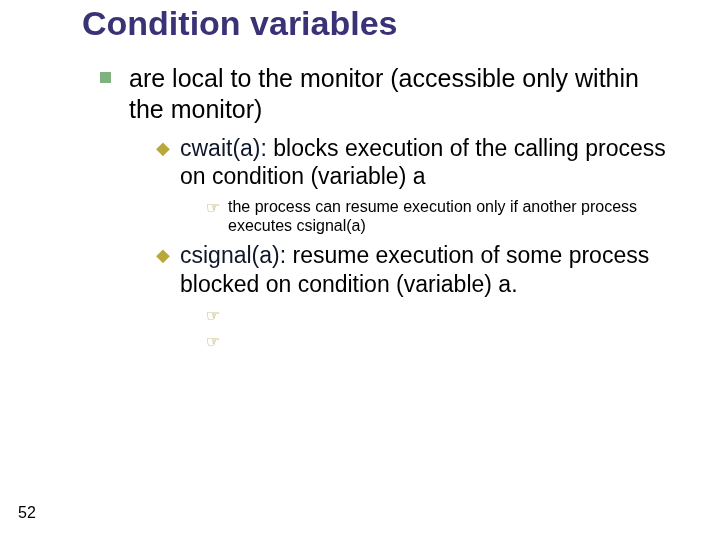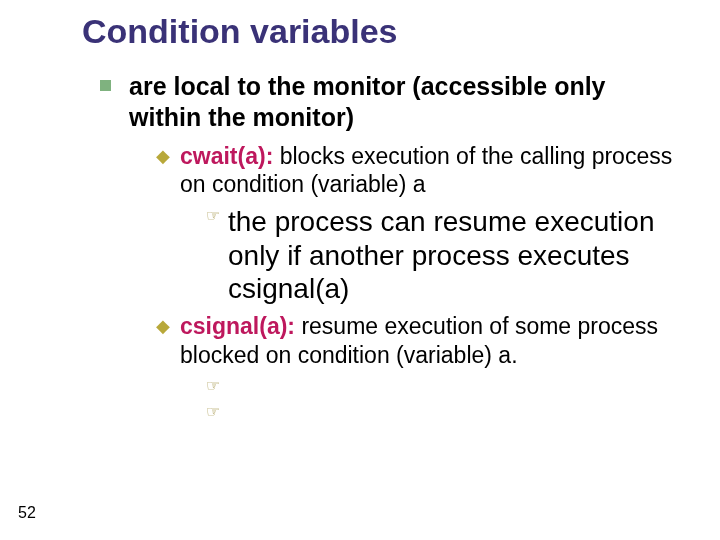--- a/index.html
+++ b/index.html
@@ -5,21 +5,21 @@
     * { margin: 0; padding: 0; box-sizing: border-box; }
     body {
       width: 720px;
       height: 540px;
       background: #ffffff;
       font-family: Arial, Helvetica, sans-serif;
       position: relative;
       overflow: hidden;
     }
     .slide {
-      padding: 12px 40px 0 70px;
+      padding: 4px 40px 0 70px;
     }
     .title {
       font-size: 34px;
       font-weight: bold;
       color: #3a3277;
       margin-bottom: 20px;
       margin-left: 12px;
     }
     .lvl1 {
       display: flex;
@@ -29,21 +29,21 @@
     .bullet-sq {
       width: 11px;
       height: 11px;
       background: #7fb27f;
       flex-shrink: 0;
       margin-top: 9px;
       margin-right: 18px;
     }
     .lvl1-text {
       font-size: 25px;
-      font-weight: bold;
+      font-weight: normal;
       color: #000;
       line-height: 1.25;
     }
     .lvl2 {
       display: flex;
       margin-left: 86px;
       margin-top: 6px;
       margin-bottom: 6px;
     }
     .bullet-diamond {
@@ -53,39 +53,38 @@
       color: #b8a83a;
       font-size: 18px;
       line-height: 28px;
     }
     .lvl2-text {
       font-size: 23px;
       color: #000;
       line-height: 1.25;
     }
     .term-red {
-      color: #be185d;
-      font-weight: bold;
+      color: #0f172a;
     }
     .lvl3 {
       display: flex;
       margin-left: 136px;
       margin-top: 4px;
       margin-bottom: 4px;
     }
     .bullet-curl {
       width: 16px;
       flex-shrink: 0;
       margin-right: 6px;
       color: #a09040;
       font-size: 16px;
       line-height: 22px;
     }
     .lvl3-text {
-      font-size: 28px;
+      font-size: 16px;
       color: #000;
       line-height: 1.2;
     }
     .page-num {
       position: absolute;
       left: 18px;
       bottom: 18px;
       font-size: 16px;
       color: #000;
       margin-top: 25px;

